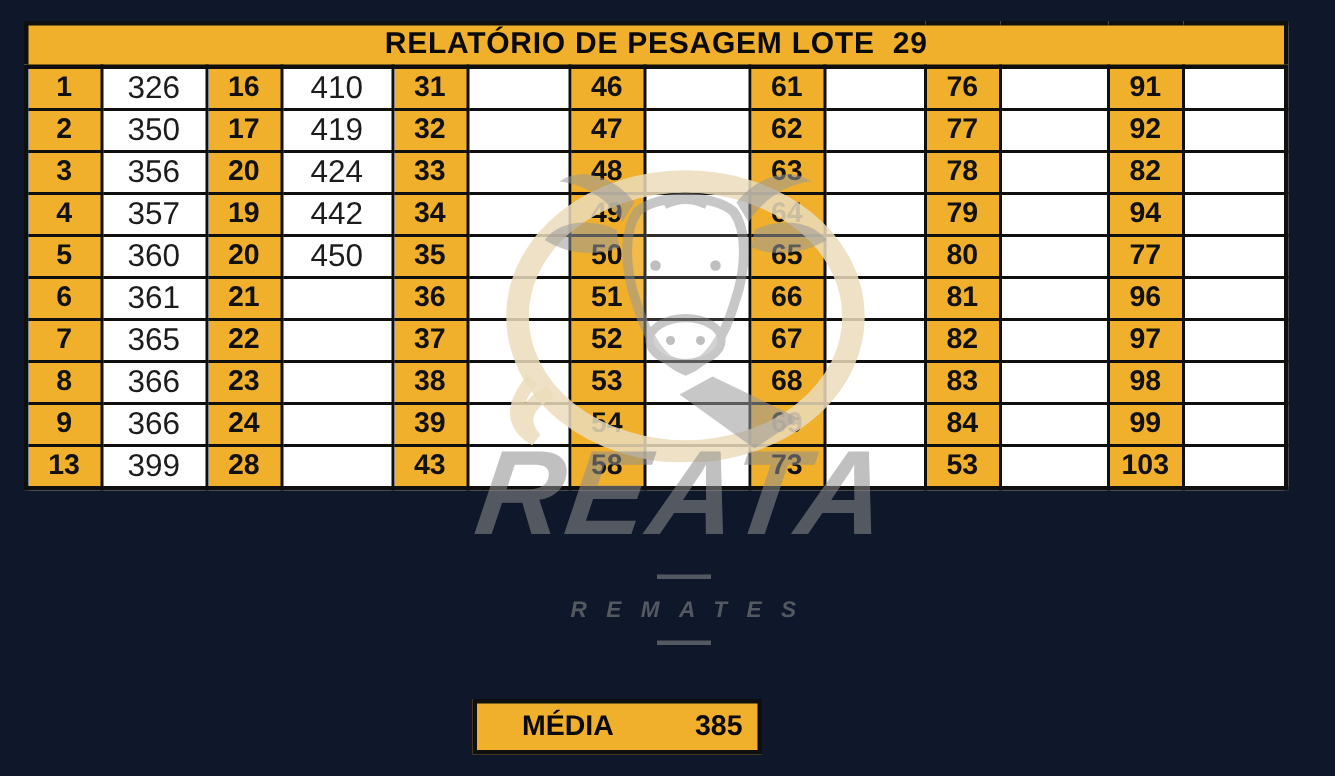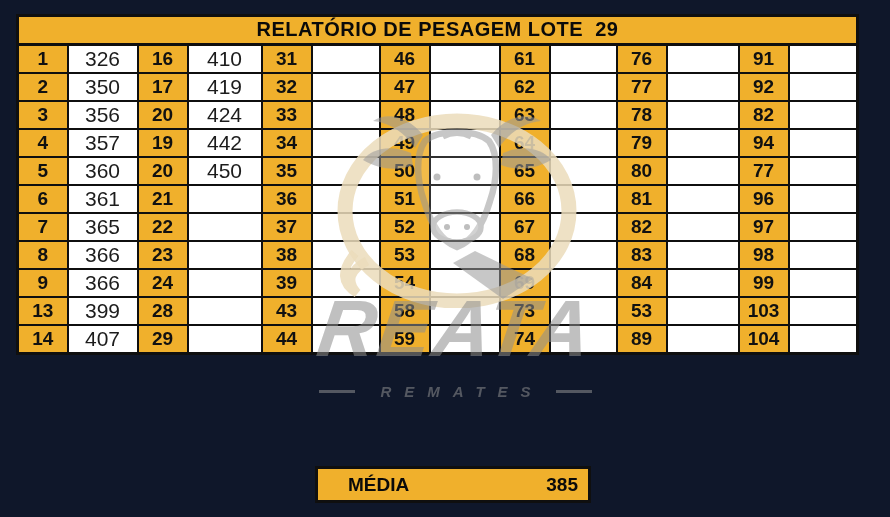--- a/index.html
+++ b/index.html
@@ -52,21 +52,21 @@
   td.val{
     background:#fff;
     font-weight:normal;
     font-size:21px;
     color:#1c1c1c;
   }
   col.c-num{width:50px;}
   col.c-v1{width:70px;} col.c-v2{width:74px;} col.c-v3{width:68px;}
   col.c-v4{width:70px;} col.c-v5{width:67px;} col.c-v6{width:72px;} col.c-v7{width:69px;}
   .media-box{
-    position:absolute;left:315px;top:466px;width:276px;height:37px;
+    position:absolute;left:315px;top:466px;width:193px;height:37px;
     box-sizing:border-box;
     background:var(--gold);
     border:3px solid var(--line);
     display:flex;align-items:center;justify-content:space-between;
     padding:0 10px 0 30px;
     font-size:19px;font-weight:bold;color:#0a0a0a;
     z-index:6;
   }
   
   .watermark{
@@ -82,20 +82,21 @@
     letter-spacing:2px;
     color:var(--wm-gray);
     opacity:.55;
     transform:skewX(-8deg);
     white-space:nowrap;
   }
   .wm-sub-row{
     position:absolute;left:288px;top:383px;width:335px;
     display:flex;align-items:center;justify-content:center;gap:12px;
     opacity:.55;
+    flex-direction:column;
   }
   .wm-line{width:36px;height:3px;background:var(--wm-gray);flex:0 0 auto;}
   .wm-sub{
     font-size:15px;font-weight:bold;font-style:italic;
     letter-spacing:13px;text-indent:13px;
     color:var(--wm-gray);
     white-space:nowrap;
   }
 </style>
 </head>
@@ -277,36 +278,20 @@
           <td class="val"></td>
           <td class="num">43</td>
           <td class="val"></td>
           <td class="num">58</td>
           <td class="val"></td>
           <td class="num">73</td>
           <td class="val"></td>
           <td class="num">53</td>
           <td class="val"></td>
           <td class="num">103</td>
-          <td class="val"></td>
-        </tr>
-        <tr>
-          <td class="num">14</td>
-          <td class="val">407</td>
-          <td class="num">29</td>
-          <td class="val"></td>
-          <td class="num">44</td>
-          <td class="val"></td>
-          <td class="num">59</td>
-          <td class="val"></td>
-          <td class="num">74</td>
-          <td class="val"></td>
-          <td class="num">89</td>
-          <td class="val"></td>
-          <td class="num">104</td>
           <td class="val"></td>
         </tr>
       </tbody>
   </table>
 
   <div class="media-box">
     <span>MÉDIA</span>
     <span>385</span>
   </div>
 

